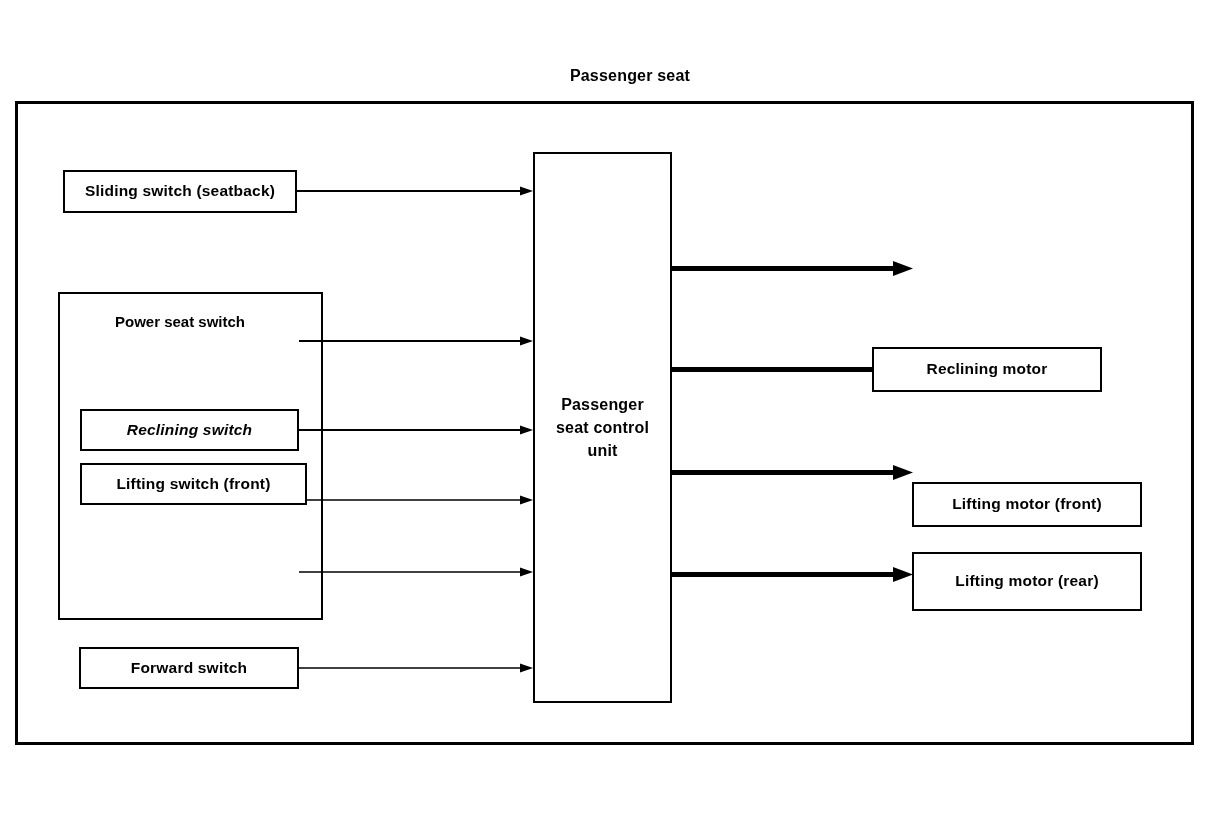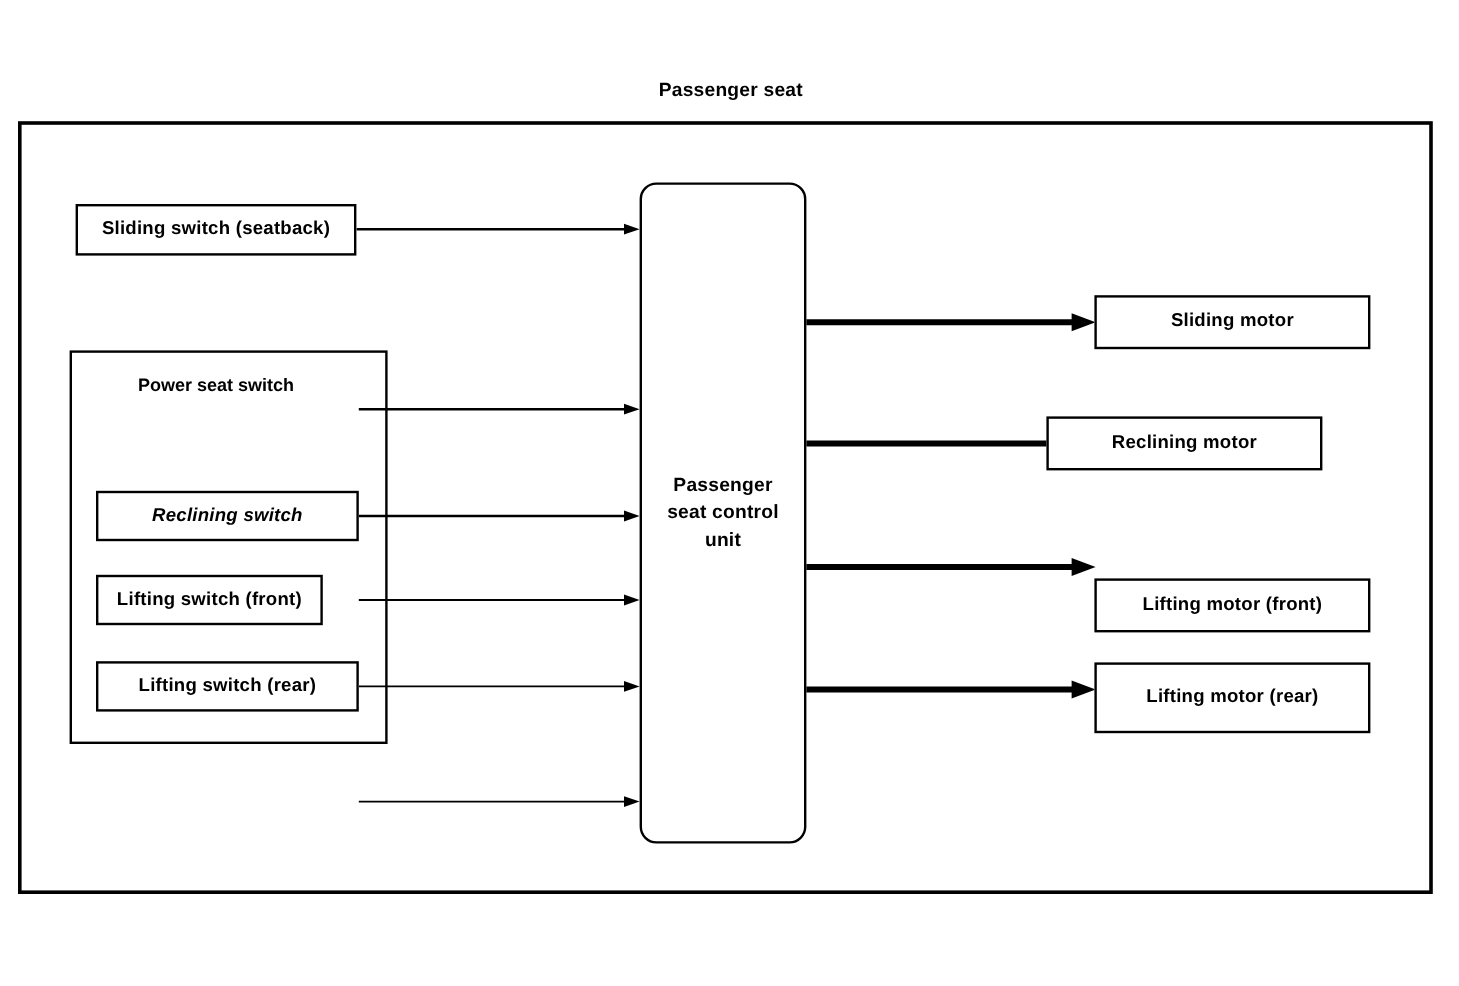--- a/index.html
+++ b/index.html
@@ -21,21 +21,21 @@
     left: 15px;
     top: 101px;
     width: 1179px;
     height: 644px;
     border: 3px solid #000;
     box-sizing: border-box;
     background: transparent;
   }
   .diagram-title {
     position: absolute;
-    left: 501px;
+    left: 522px;
     top: 67px;
     width: 216px;
     text-align: center;
     font-size: 16px;
     font-weight: bold;
     letter-spacing: 0.2px;
   }
   .free-label {
     position: absolute;
     font-size: 15px;
@@ -130,28 +130,27 @@
       <polygon points="893,567 913,574.5 893,582" fill="#000"></polygon>
     </g>
   </svg>
 
   <div class="box" style="left:63px; top:170px; width:234px; height:43px;">Sliding switch (seatback)</div>
 
   <div class="free-label" style="left:58px; top:265px; width:244px;">Power seat switch</div>
   <div class="group-box" style="left:58px; top:292px; width:265px; height:328px;"></div>
 
   <div class="box" style="left:80px; top:409px; width:219px; height:42px;font-style:italic;">Reclining switch</div>
-  <div class="box" style="left:80px; top:479px; width:189px; height:42px;">Lifting switch (front)</div>
-  <div class="box" style="left:80px; top:551px; width:219px; height:42px;">Lifting switch (rear)</div>
+  <div class="box" style="left:80px; top:463px; width:227px; height:42px;">Lifting switch (front)</div>
 
+  <div class="box" style="left:79px; top:647px; width:220px; height:42px;">Forward switch</div>
 
-  <div class="box control-unit" style="left:533px; top:152px; width:139px; height:551px;border-radius:14px;">
+  <div class="box control-unit" style="left:533px; top:152px; width:139px; height:551px;">
     <div>Passenger</div>
     <div>seat control</div>
     <div>unit</div>
   </div>
 
-  <div class="box" style="left:912px; top:246px; width:230px; height:45px;">Sliding motor</div>
   <div class="box" style="left:872px; top:347px; width:230px; height:45px;">Reclining motor</div>
   <div class="box" style="left:912px; top:450px; width:230px; height:45px;margin-top:32px;">Lifting motor (front)</div>
   <div class="box" style="left:912px; top:552px; width:230px; height:59px;">Lifting motor (rear)</div>
 
 </div>
 
 </body></html>

